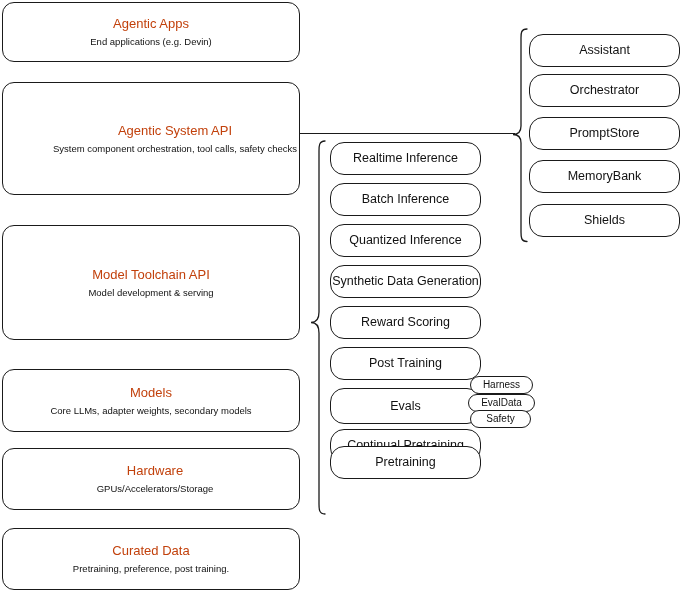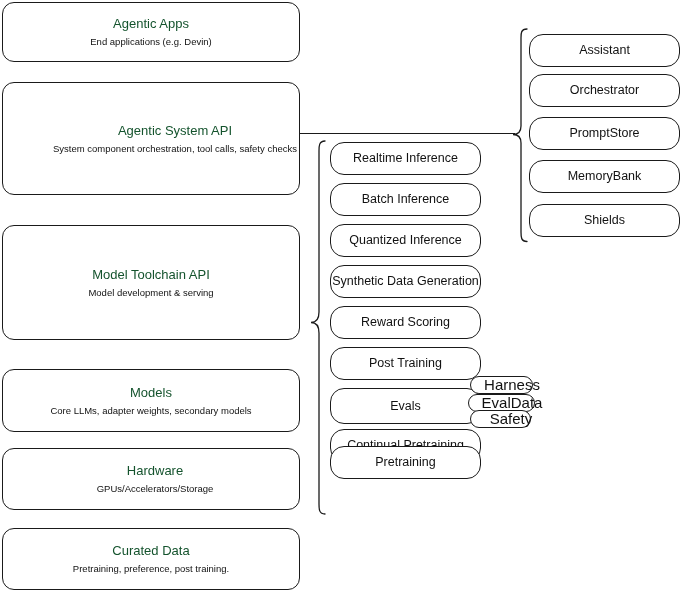--- a/index.html
+++ b/index.html
@@ -22,21 +22,21 @@
     border-radius: 12px;
     background: #ffffff;
     display: flex;
     flex-direction: column;
     align-items: center;
     justify-content: center;
     text-align: center;
   }
   .box .title {
     font-size: 13px;
-    color: #14532d;
+    color: #c2410c;
     line-height: 16px;
     white-space: nowrap;
   }
   .box .subtitle {
     font-size: 9.5px;
     color: #111111;
     line-height: 13px;
     margin-top: 3px;
     white-space: nowrap;
   }
@@ -61,25 +61,24 @@
     box-sizing: border-box;
     border: 1.3px solid #1a1a1a;
     border-radius: 11px;
     background: #ffffff;
     display: flex;
     align-items: center;
     justify-content: center;
     z-index: 5;
   }
   .pill .label {
-    font-size: 15px;
+    font-size: 10px;
     color: #111111;
     line-height: 14px;
     white-space: nowrap;
-    padding-left: 21px;
   }
   .brace {
     position: absolute;
     z-index: 2;
   }
   .brace svg {
     display: block;
     overflow: visible;
   }
   .connector {

